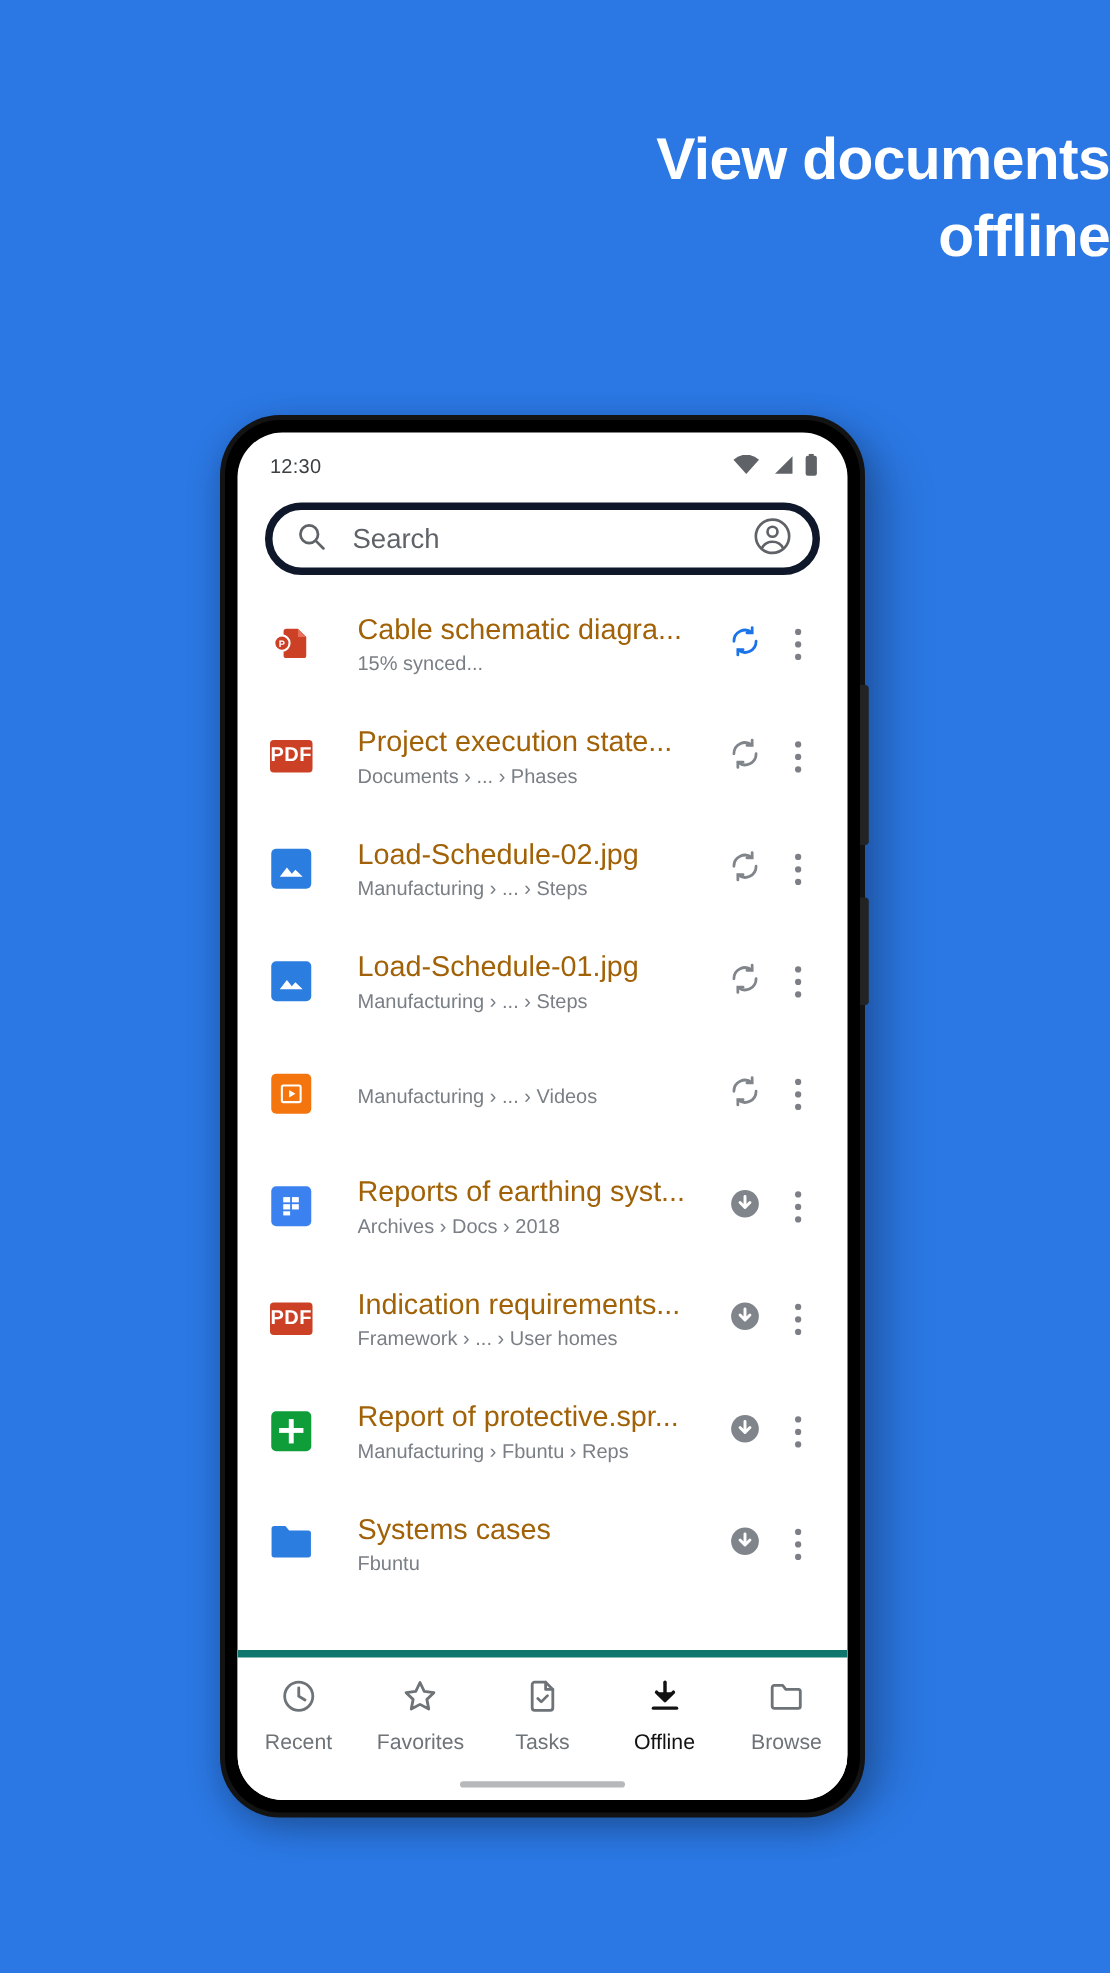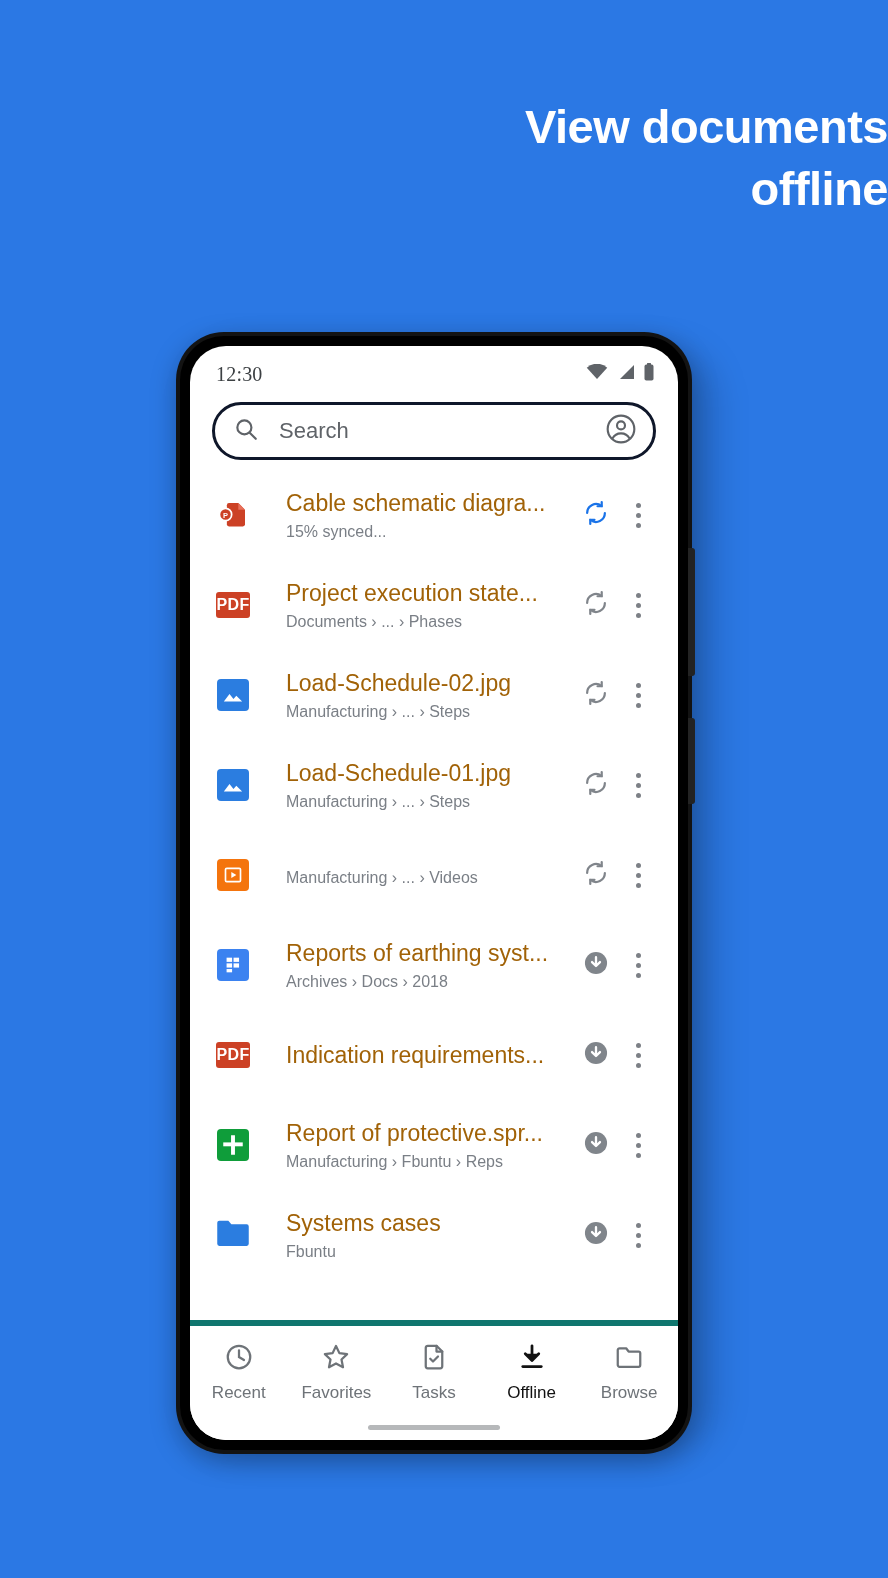--- a/index.html
+++ b/index.html
@@ -64,28 +64,28 @@
     overflow:hidden;
   }
 
   
   .statusbar {
     height:56px;
     display:flex; align-items:center;
     justify-content:space-between;
     padding:0 24px 0 26px;
   }
-  .clock { font-size:20px; color:#3c4043; letter-spacing:0.2px;font-family:Liberation Serif, serif; }
+  .clock { font-size:16px; color:#3c4043; letter-spacing:0.2px; }
   .sys-icons { display:flex; align-items:center; gap:9px; }
 
   
   .searchwrap { padding:0 22px; }
   .searchbar {
     height:58px;
-    border:3px solid #0f172a;
+    border:6px solid #0f172a;
     border-radius:29px;
     display:flex; align-items:center;
     padding:0 16px 0 18px;
     background:#fff;
   }
   .search-input-text {
     flex:1;
     font-size:22px;
     color:#5f6368;
     padding-left:20px;
@@ -392,20 +392,21 @@
        <span class="odot"></span>
        <span class="odot"></span>
      </div>
           </div>
           <div class="row">
             <div class="ficon">
               <span class="pdfbox">PDF</span>
             </div>
      <div class="rowtext">
        <div class="rowtitle">Indication requirements...</div>
+       <div class="rowsub">Framework › ... › User homes</div>
      </div>
      <div class="statusicon">
               <span>
       <svg width="28" height="28" viewBox="0 0 24 24">
         <circle cx="12" cy="12" r="9.5" fill="#80858b"></circle>
         <path d="M12 7v6.4M8.6 11.2L12 14.6l3.4-3.4" stroke="#ffffff" stroke-width="2" fill="none" stroke-linecap="round" stroke-linejoin="round"></path>
       </svg></span>
             </div>
      <div class="overflow">
        <span class="odot"></span>

